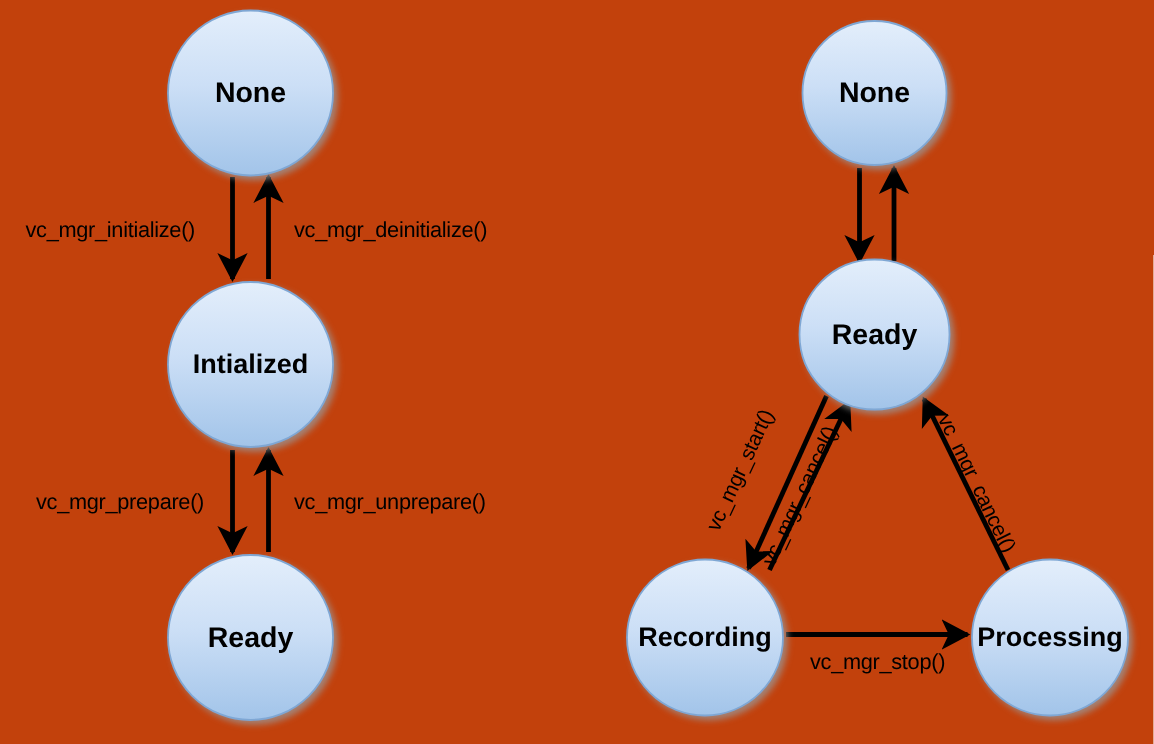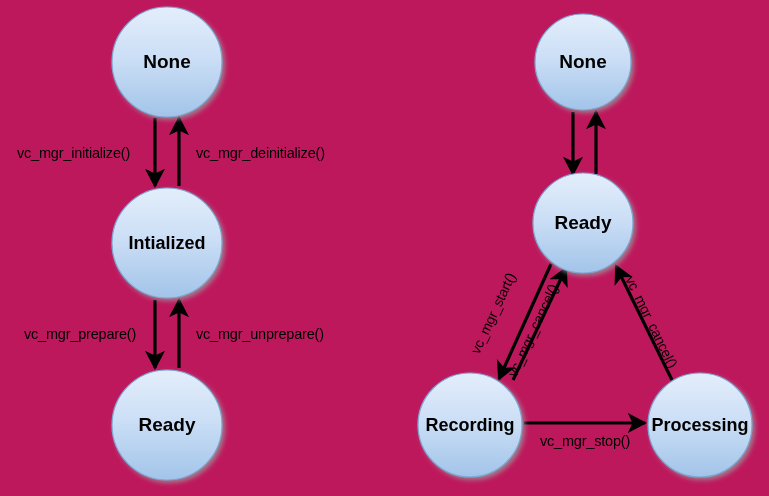--- a/index.html
+++ b/index.html
@@ -11,21 +11,21 @@
   body {
     width: 769px;
     height: 496px;
     overflow: hidden;
     font-family: "Liberation Sans", sans-serif;
   }
   #diagram-root {
     position: relative;
     width: 769px;
     height: 496px;
-    background: #be185d;
+    background: #c2410c;
   }
   svg#state-diagram {
     display: block;
     width: 769px;
     height: 496px;
   }
   .node-circle {
     stroke: #7fa7d4;
     stroke-width: 1.2;
   }

